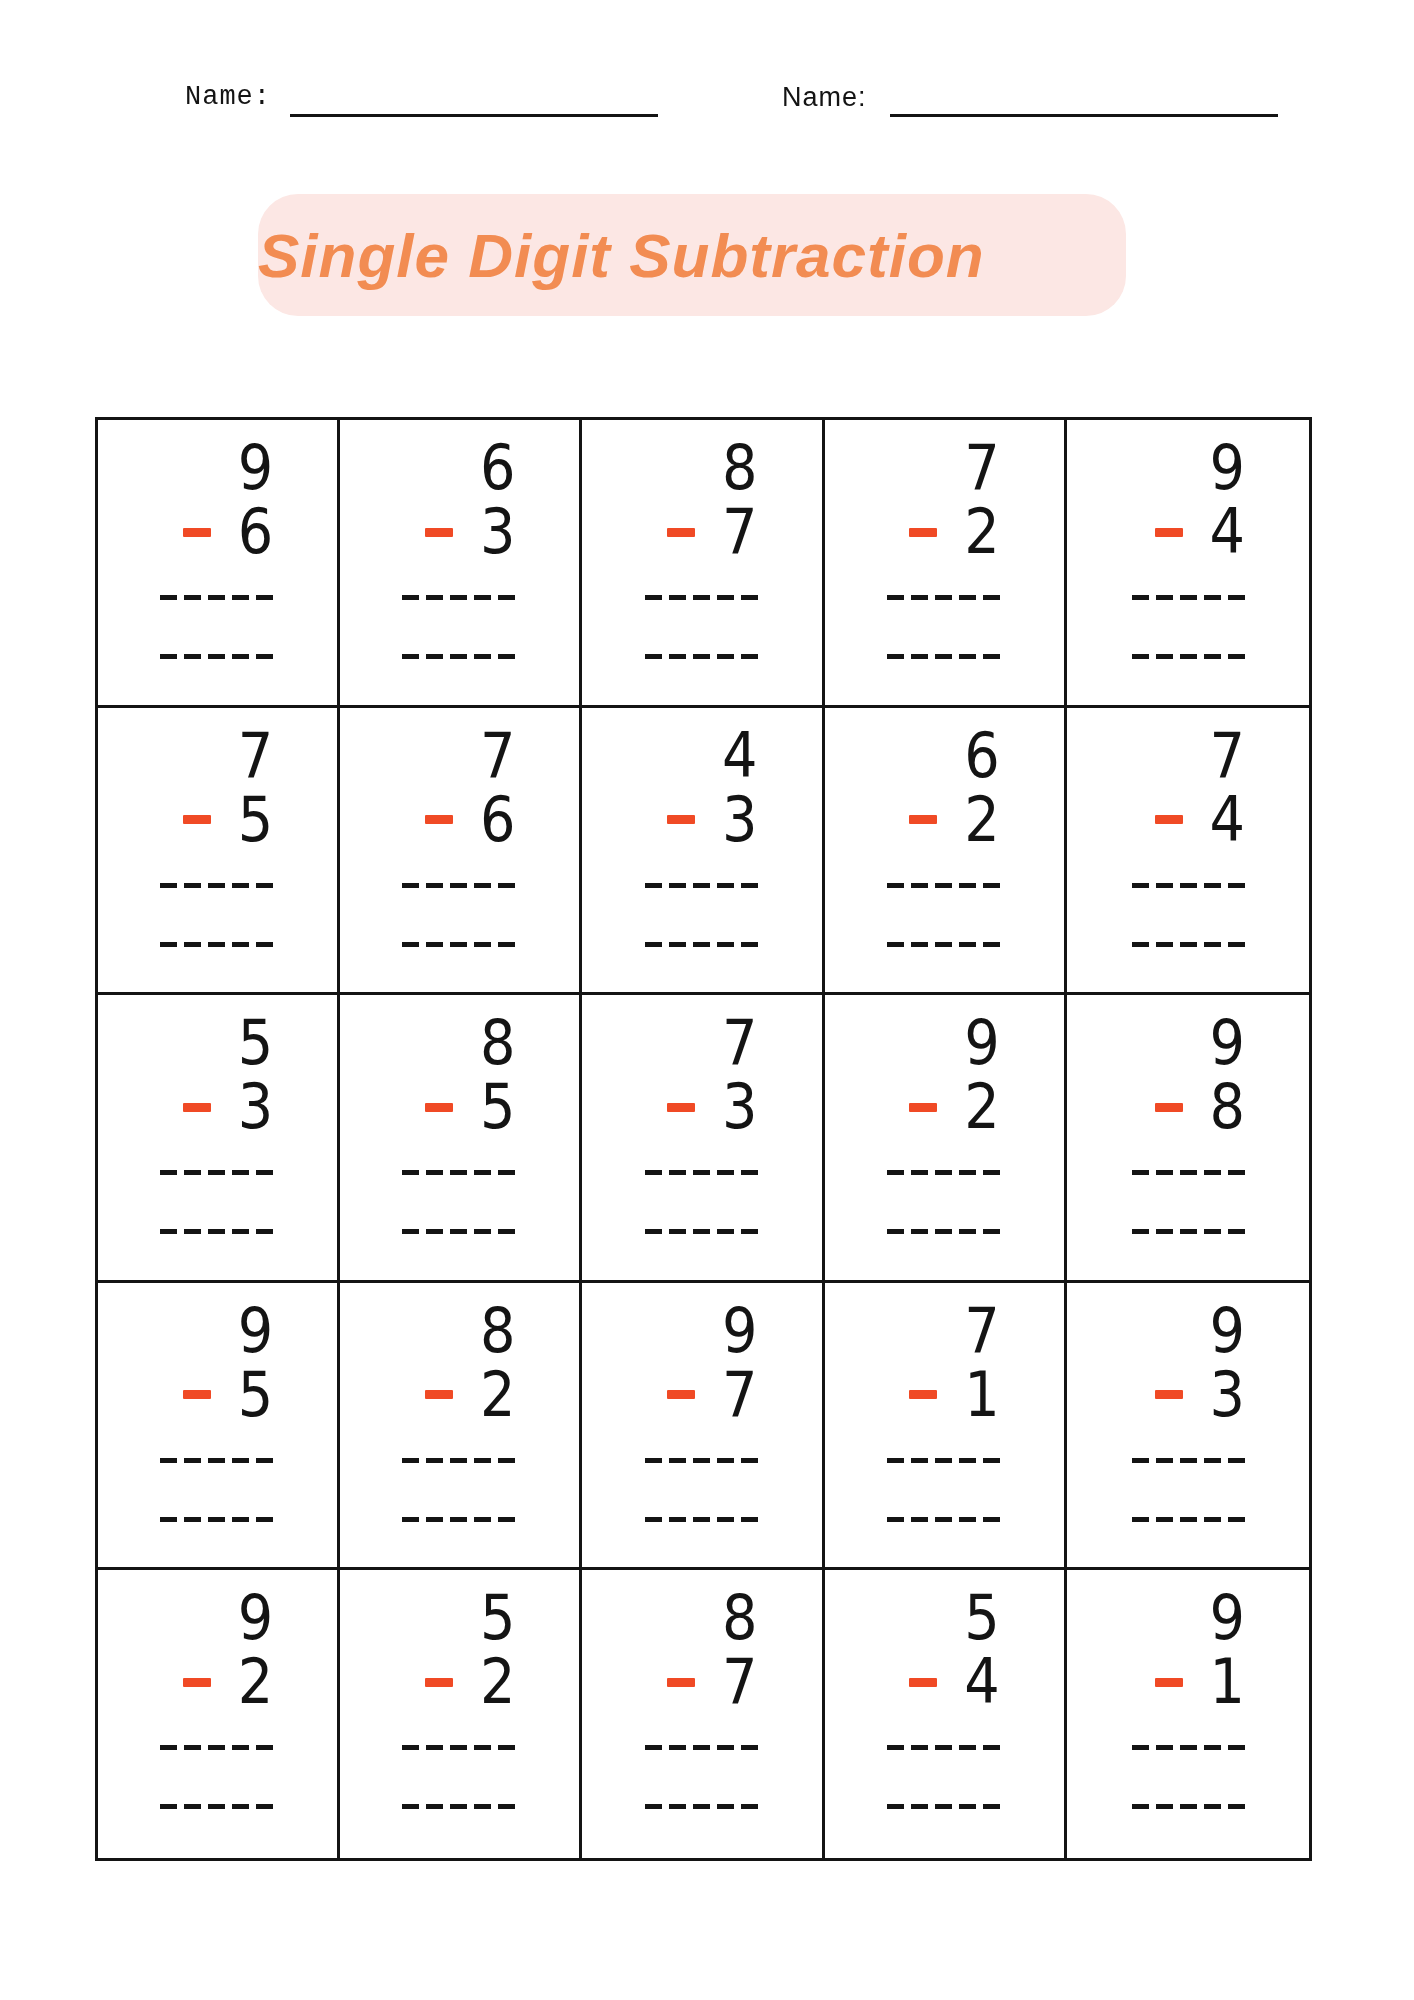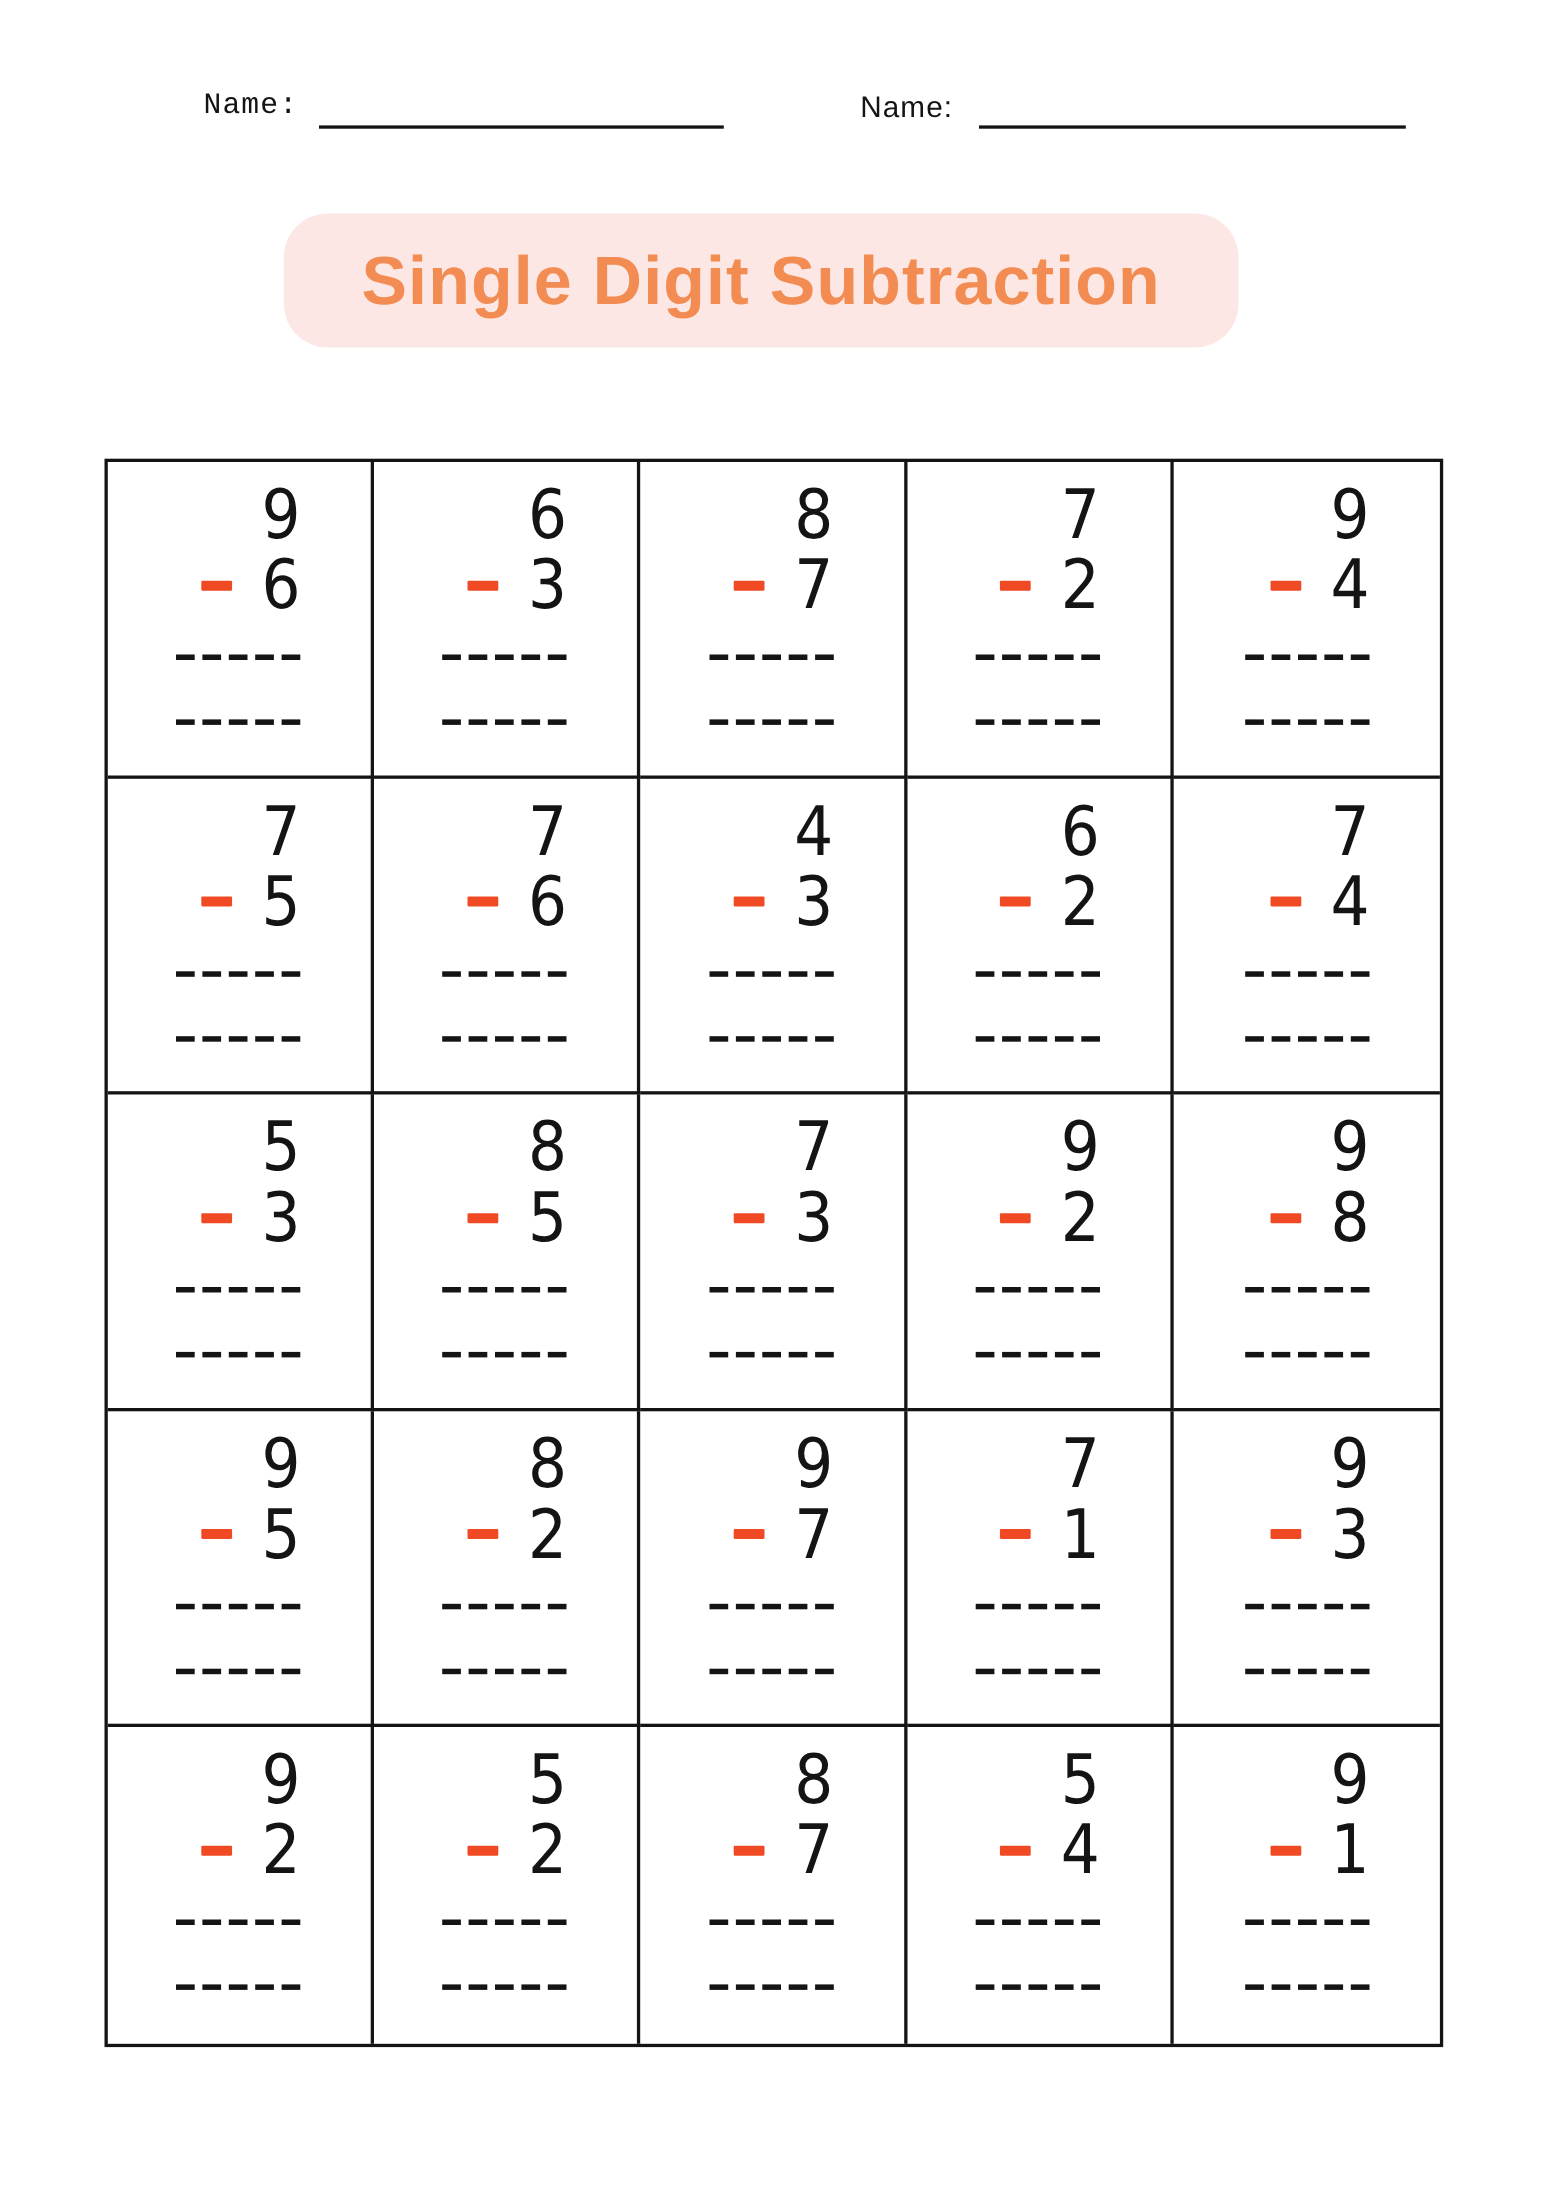--- a/index.html
+++ b/index.html
@@ -32,21 +32,21 @@
   .name-line{left:290px;width:368px;}
   .date-line{left:890px;width:388px;}
 
   
   .title-banner{
     position:absolute;
     left:258px;top:194px;
     width:868px;height:122px;
     background:var(--title-bg,#FCE7E4);
     border-radius:40px;
-    display:flex;align-items:center;justify-content:center;
+    display:flex;align-items:center;font-style:italic;
   }
   .title-text{
     font-size:62px;
     font-weight:700;
     letter-spacing:1px;
     color:var(--title-color,#F28C52);
     font-stretch:condensed;
   }
 
   

